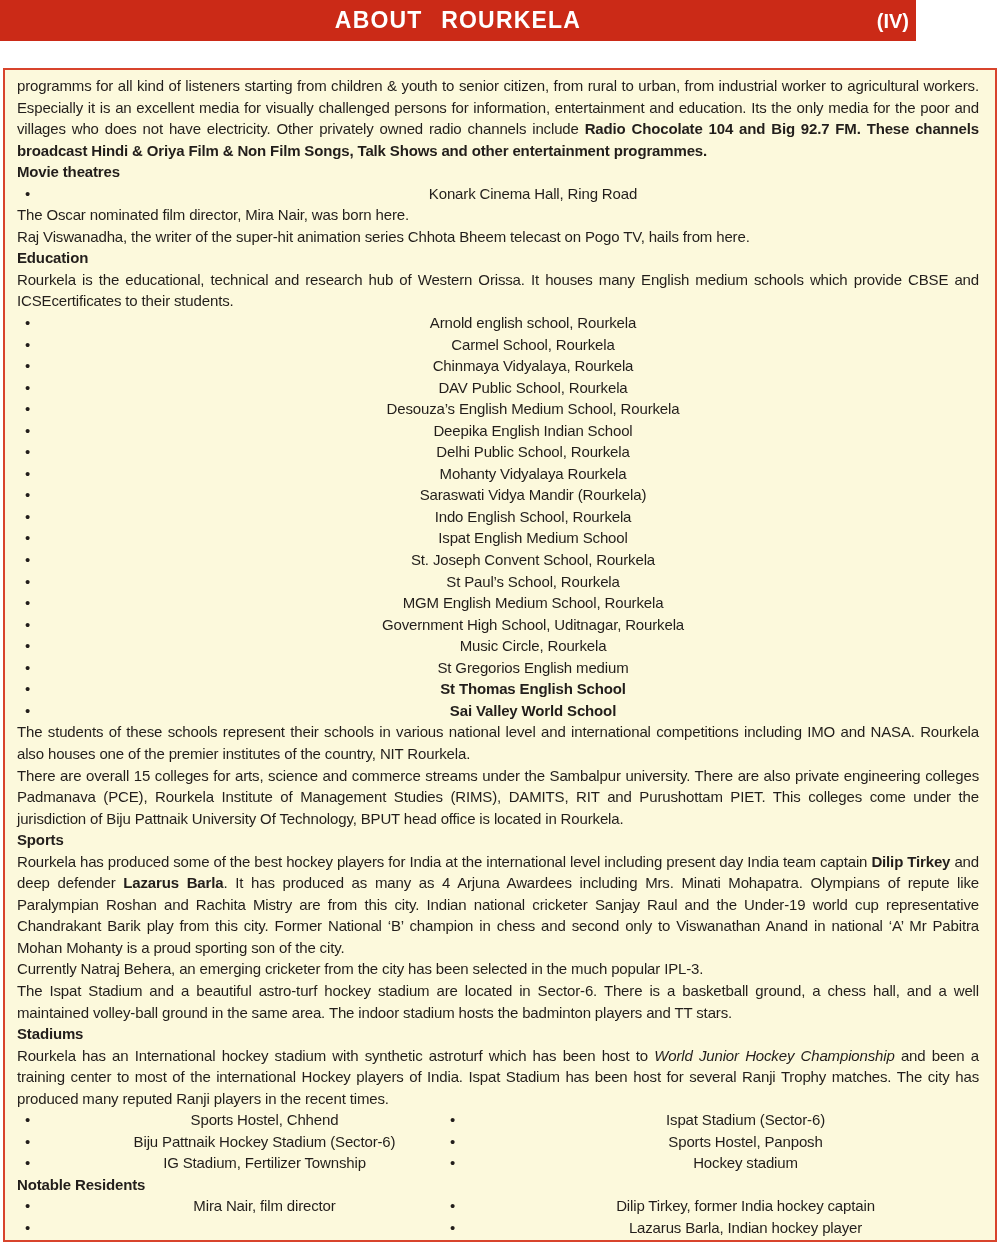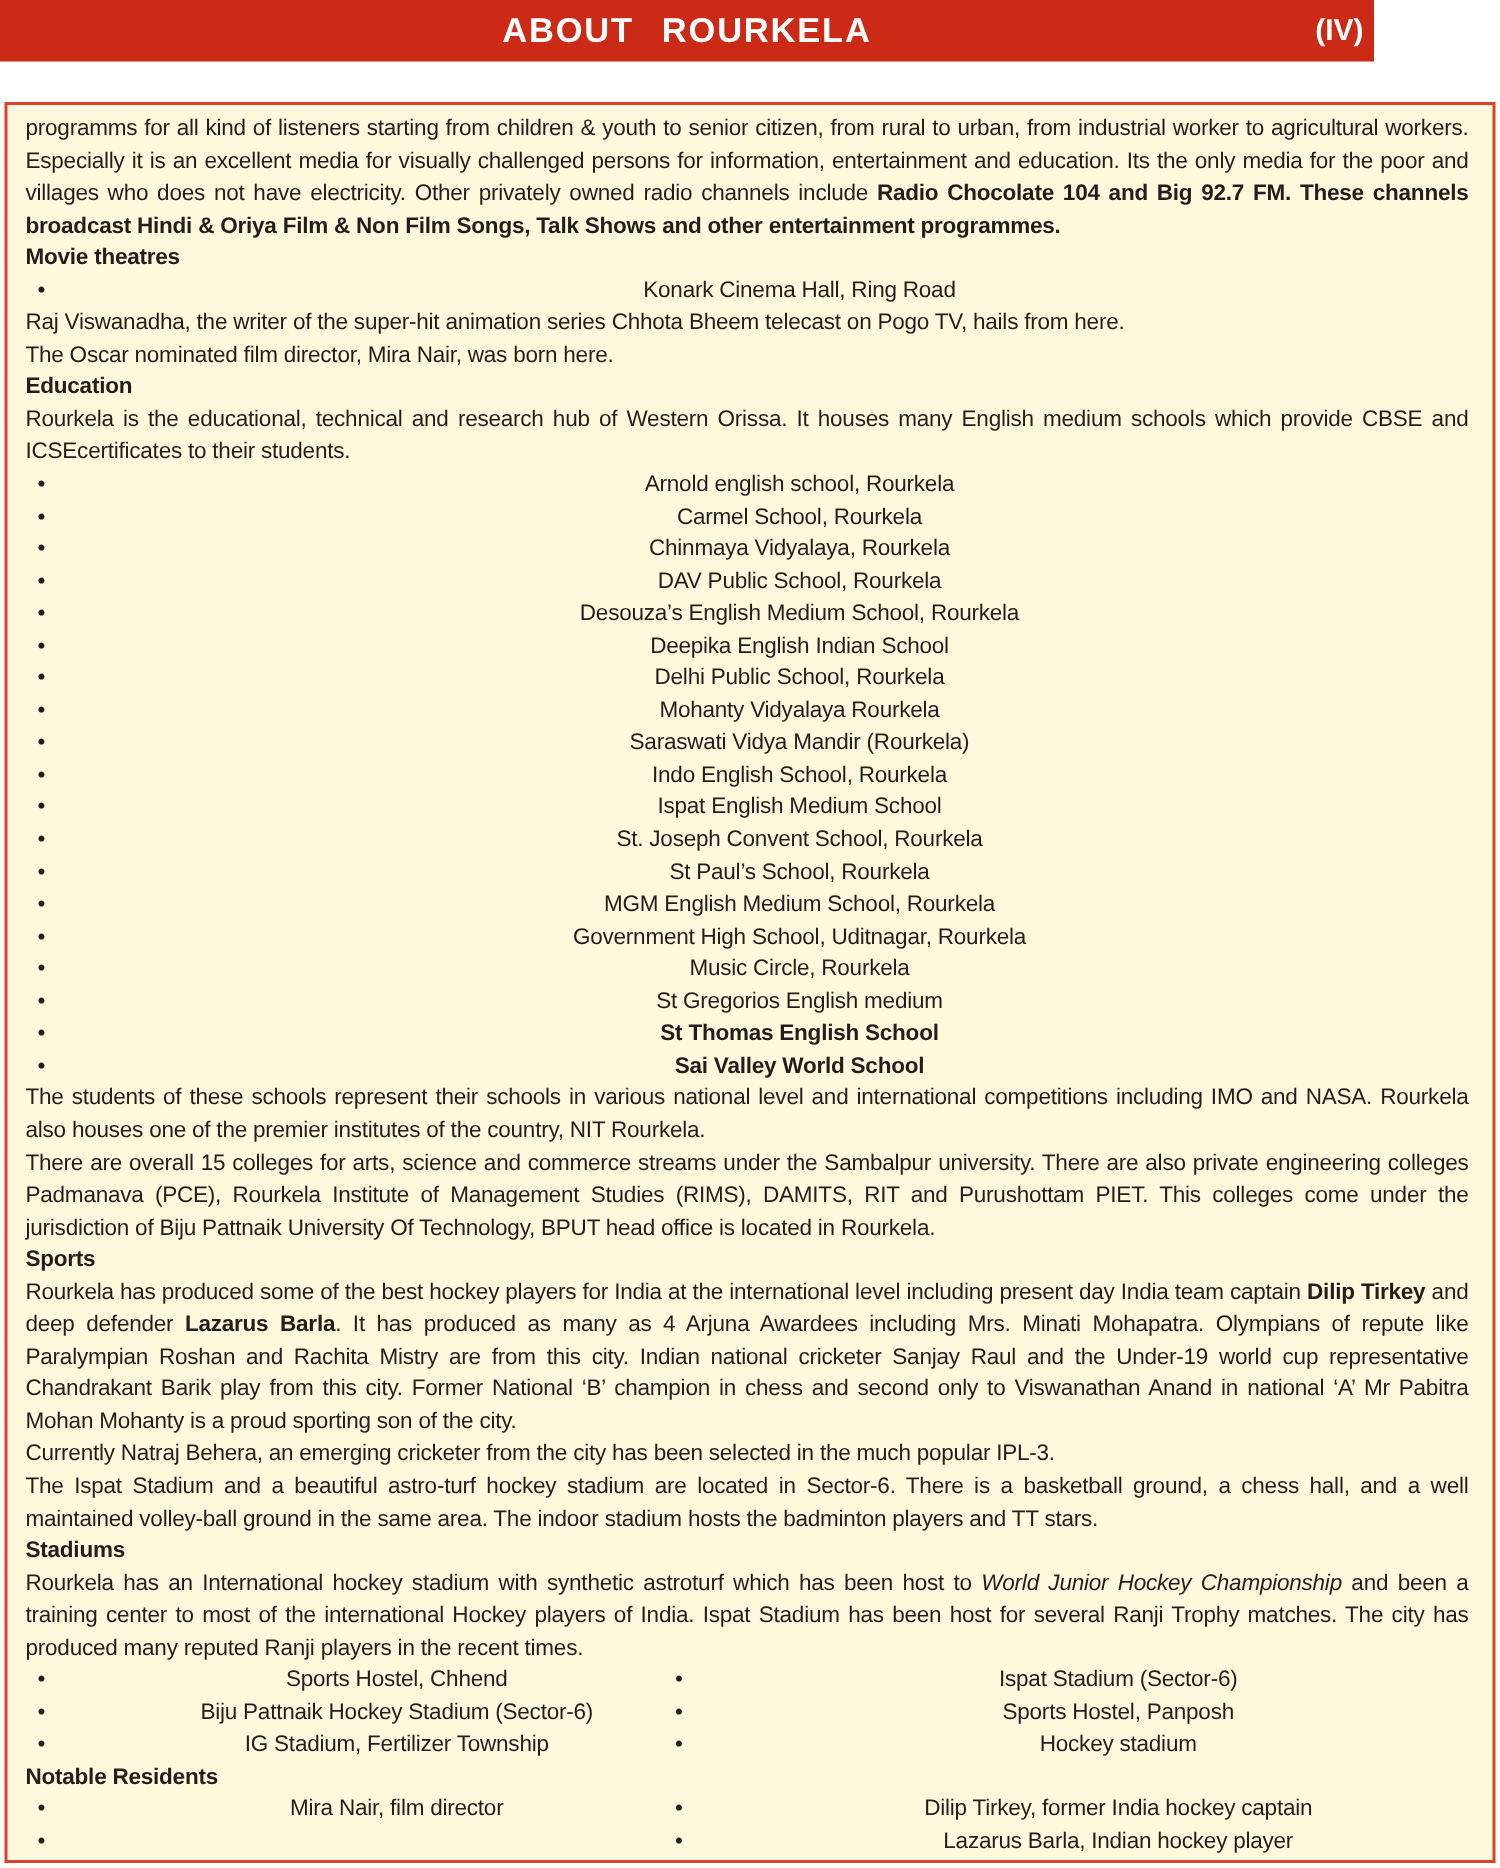--- a/index.html
+++ b/index.html
@@ -91,22 +91,22 @@
 <div class="body-frame">
   <div id="content">
       <p class="para"><span>programms for all kind of listeners starting from children &amp; youth to senior citizen, from rural to urban, from industrial worker to agricultural workers. Especially it is an excellent media for visually challenged persons for information, entertainment and education. Its the only media for the poor and villages who does not have electricity. Other privately owned radio channels include </span><span class="b">Radio Chocolate 104 and Big 92.7 FM. These channels broadcast Hindi &amp; Oriya Film &amp; Non Film Songs, Talk Shows and other entertainment programmes.</span></p>
       <div class="heading">Movie theatres</div>
       <div>
         <div class="bullet-row">
           <span class="dot">•</span>
           <span class="btext">Konark Cinema Hall, Ring Road</span>
         </div>
       </div>
+      <p class="para"><span>The Oscar nominated film director, Mira Nair, was born here.</span></p>
       <p class="para"><span>Raj Viswanadha, the writer of the super-hit animation series Chhota Bheem telecast on Pogo TV, hails from here.</span></p>
-      <p class="para"><span>The Oscar nominated film director, Mira Nair, was born here.</span></p>
       <div class="heading">Education</div>
       <p class="para"><span>Rourkela is the educational, technical and research hub of Western Orissa. It houses many English medium schools which provide CBSE and ICSEcertificates to their students.</span></p>
       <div>
         <div class="bullet-row">
           <span class="dot">•</span>
           <span class="btext">Arnold english school, Rourkela</span>
         </div>
         <div class="bullet-row">
           <span class="dot">•</span>
           <span class="btext">Carmel School, Rourkela</span>

